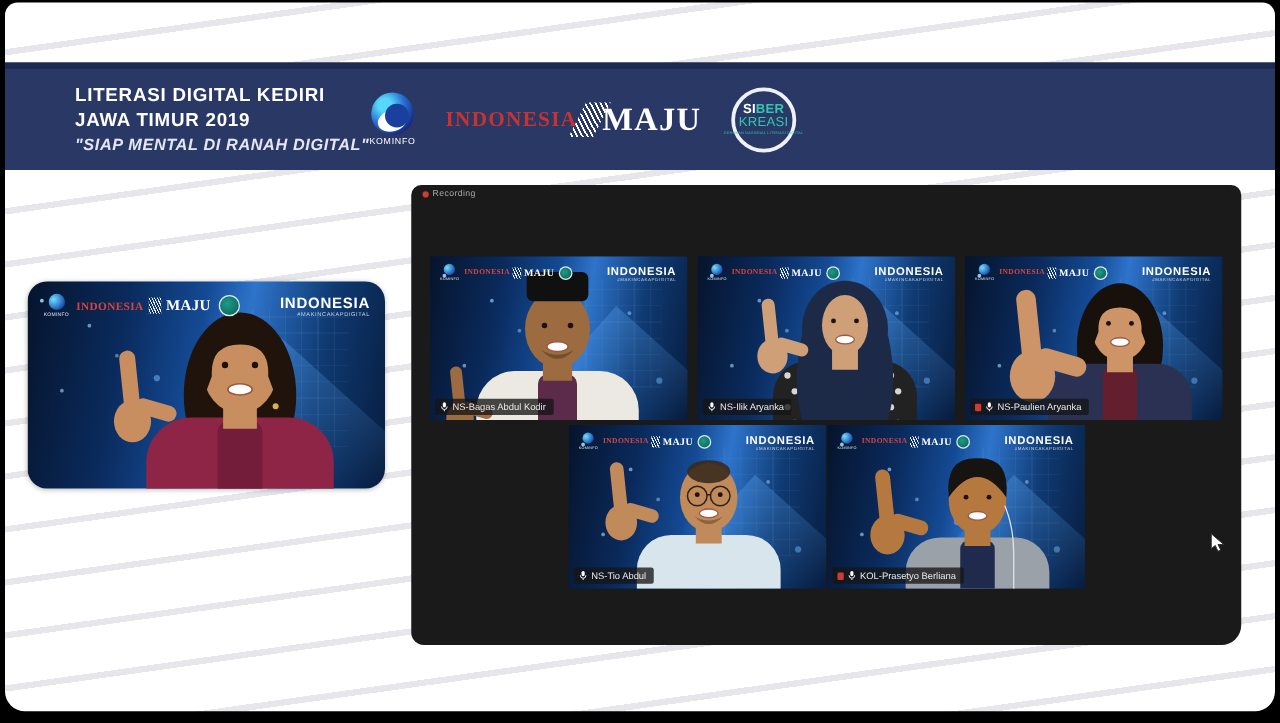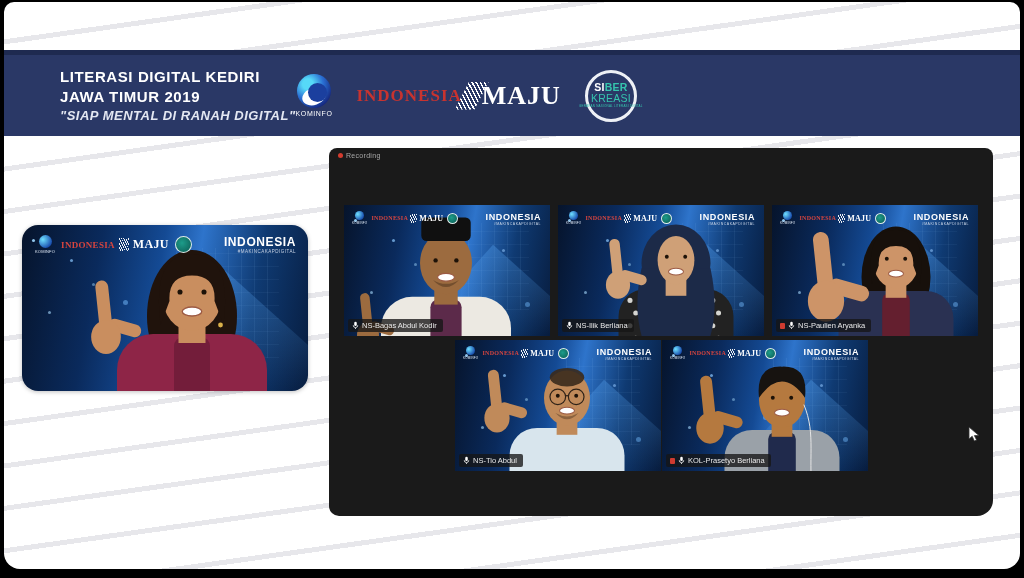--- a/index.html
+++ b/index.html
@@ -289,21 +289,21 @@
           <rect x="58.9" y="63.5" width="27.500000000000004" height="10.450000000000001" rx="5.170000000000001" fill="#cfa077" transform="rotate(16 60 80)"></rect>
           <ellipse cx="60" cy="80" rx="12.100000000000001" ry="13.750000000000002" fill="#cfa077"></ellipse>
         </svg>
     <div class="name-tag">
 
       <svg class="mic" viewBox="0 0 10 12">
         <rect x="3.2" y="0.6" width="3.6" height="6" rx="1.8" fill="#fff"></rect>
         <path d="M1.8 5.6 a3.2 3.4 0 0 0 6.4 0" fill="none" stroke="#fff" stroke-width="1.1"></path>
         <line x1="5" y1="9.4" x2="5" y2="11" stroke="#fff" stroke-width="1.1"></line>
       </svg>
-      <span class="nm">NS-Ilik Berliana</span>
+      <span class="nm">NS-Ilik Aryanka</span>
     </div>
   </div>
       <div class="tile" style="left: 443px; top: 57px;">
     <div class="vbg">
           <span class="dots"></span>
         </div>
     <div class="vb-logos">
       <span class="vk-kom">
             <span class="vk-circle"></span>
             <span>KOMINFO</span>

